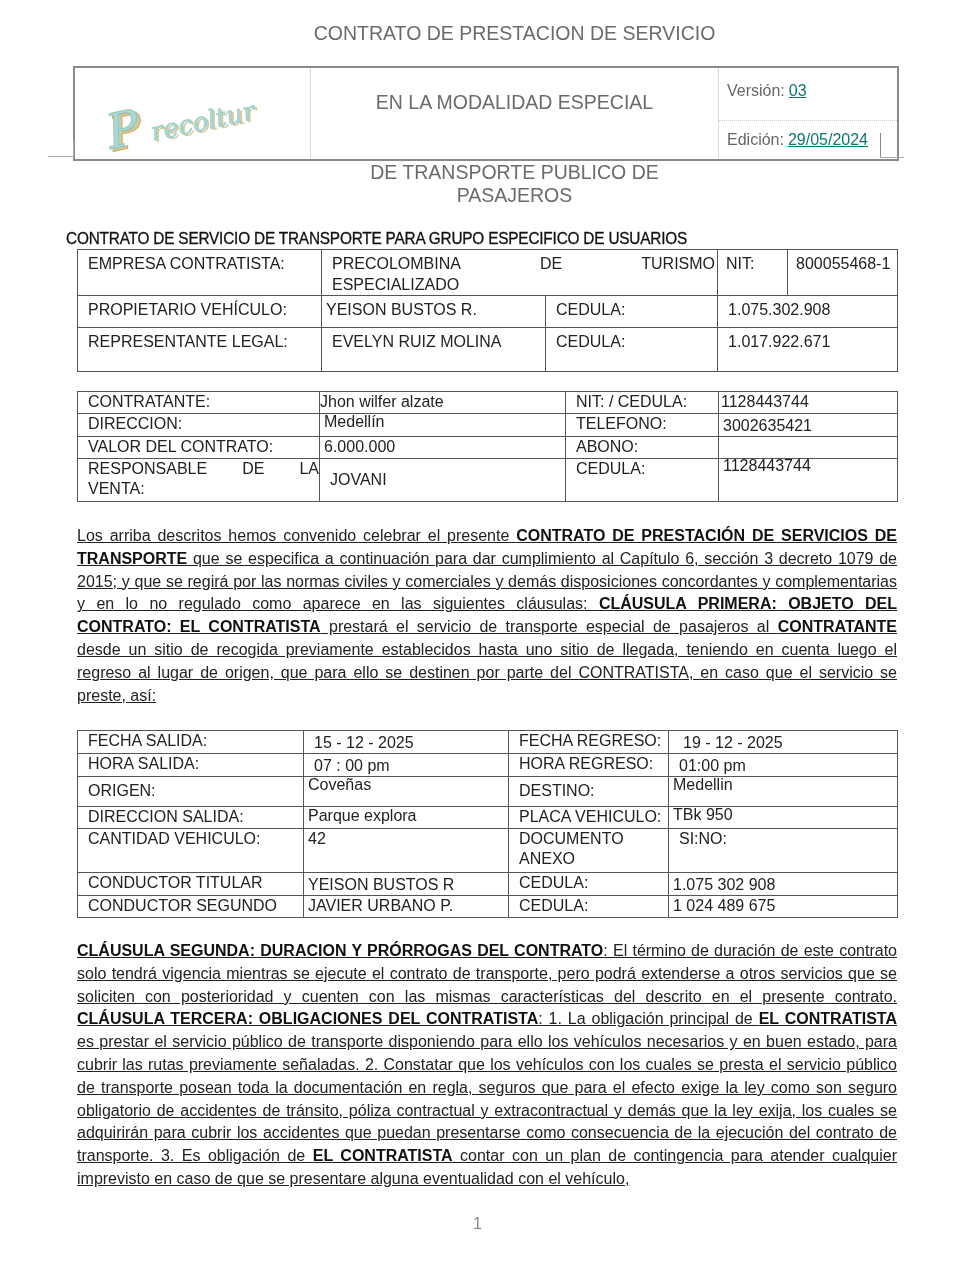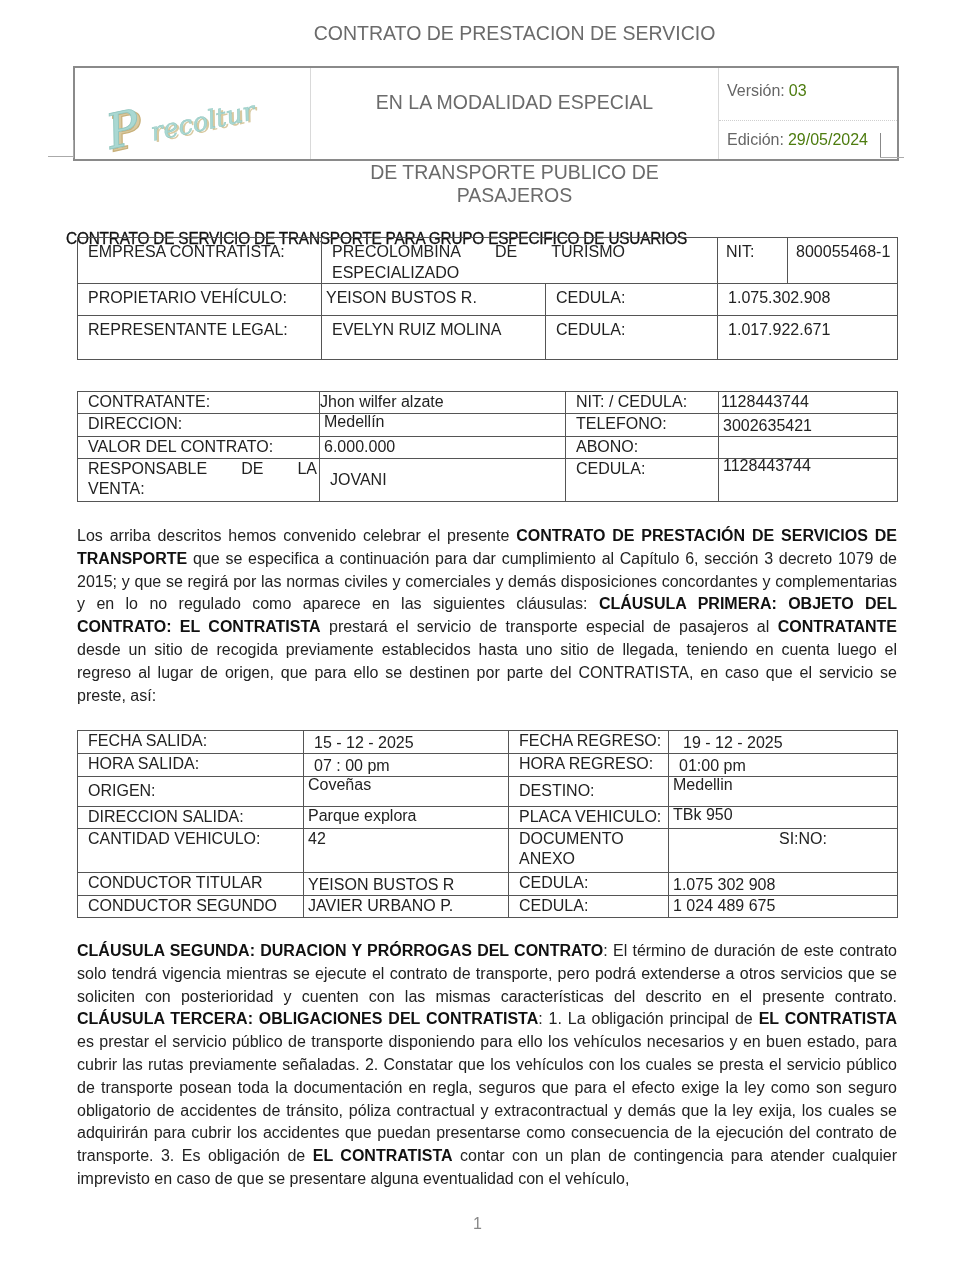--- a/index.html
+++ b/index.html
@@ -9,55 +9,55 @@
   .page { position: absolute; left: 0; top: 0; width: 965px; height: 1280px; background: #fff; }
 
   
   .hdr { position: absolute; left: 73px; top: 66px; width: 826px; height: 95px; border: 2px solid #8a8a8a; display: flex; }
   .hdr-logo { width: 236px; height: 100%; border-right: 1px solid #d9d9d9; display: flex; align-items: center; justify-content: center; }
   .hdr-title { width: 408px; border-right: 1px solid #d9d9d9; display: flex; flex-direction: column; align-items: center; justify-content: center; font-size: 19.5px; line-height: 23.5px; color: #6b6b6b; text-align: center; padding-top: 2px; gap: 46px; }
   .hdr-meta { flex: 1; display: flex; flex-direction: column; }
   .hdr-meta .row { flex: 1; display: flex; align-items: center; padding-left: 8px; font-size: 16px; color: #6b6b6b; }
   .hdr-meta .row.top { border-bottom: 1px dotted #cfcfcf; align-items: flex-start; padding-top: 14px; }
   .hdr-meta .row .lbl { color: #666; }
-  .hdr-meta .row .val { color: #4d7c0f; margin-left: 4px; }
+  .hdr-meta .row .val { color: #0f766e; margin-left: 4px; text-decoration: underline; }
   .tick-l { position: absolute; left: 48px; top: 156px; width: 26px; height: 1px; background: #aaa; }
   .tick-l2 { position: absolute; left: 73px; top: 140px; width: 1px; height: 18px; background: #aaa; }
   .tick-r { position: absolute; left: 880px; top: 133px; width: 1px; height: 24px; background: #888; }
   .tick-r2 { position: absolute; left: 880px; top: 157px; width: 24px; height: 1px; background: #aaa; }
 
   .doc-title { position: absolute; left: 66px; top: 230px; font-size: 16px; font-weight: normal; color: #111; letter-spacing: -0.2px; transform: scaleX(0.96); transform-origin: left; -webkit-text-stroke: 0.3px #111; }
 
   table { border-collapse: collapse; position: absolute; table-layout: fixed; }
   td { border: 1px solid #555; padding: 0 0 0 10px; vertical-align: top; font-size: 16px; line-height: 21px; color: #222; }
 
   
-  #t1 { left: 77px; top: 237px; width: 820px; }
+  #t1 { left: 77px; top: 249px; width: 820px; }
   #t1 td { height: 44px; padding-top: 3px; }
   #t1 tr.r2 td, #t1 tr.r3 td { height: 32px; }
   #t1 tr.r3 td { height: 44px; margin-top: 28px; }
 
   
   #t2 { left: 77px; top: 391px; width: 820px; }
   #t2 td { height: 22px; line-height: 20px; }
 
   
   #t3 { left: 77px; top: 730px; width: 820px; }
   #t3 td { height: 22px; line-height: 20px; }
 
-  .just { display: flex; padding-right: 0; gap: 34px; }
-
-  .para { position: absolute; left: 77px; width: 820px; font-size: 16px; line-height: 22.8px; text-align: justify; color: #222; }
+  .just { display: flex; justify-content: space-between; padding-right: 0; gap: 34px; }
+
+  .para { position: absolute; left: 77px; width: 820px; font-size: 16px; line-height: 22.8px; text-align: justify; color: #222; text-decoration: underline; }
   .para b { font-weight: bold; color: #111; }
   #p1 { top: 525px; }
   #p2 { top: 940px; }
 
   .page-num { position: absolute; left: 473px; top: 1215px; font-size: 16px; color: #888; }
 
-  .sino { display: flex; justify-content: flex-end; padding-right: 70px; }
+  .sino { display: flex; justify-content: flex-start; padding-right: 70px; }
 </style>
 </head>
 <body>
 
 <div class="page">
 
   <div class="hdr">
     <div class="hdr-logo">
       <svg width="210" height="80" viewBox="0 0 210 80">
         <g transform="rotate(-12 105 40)">

